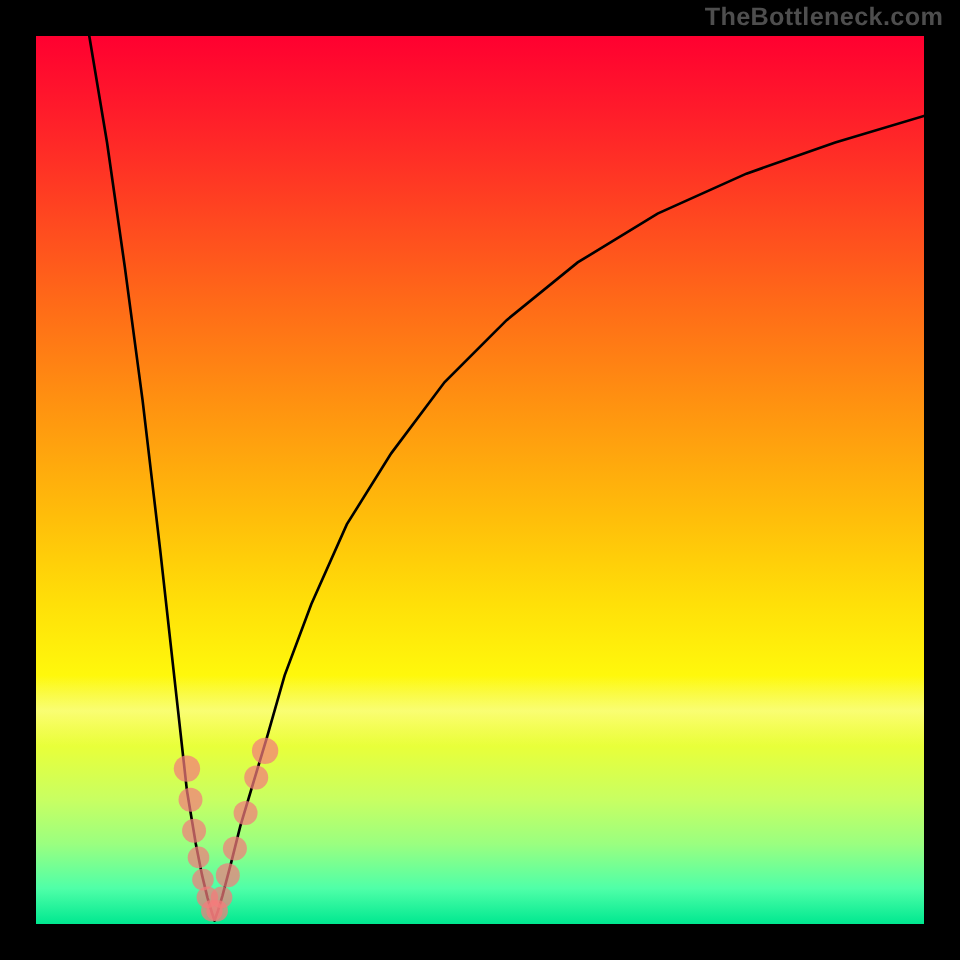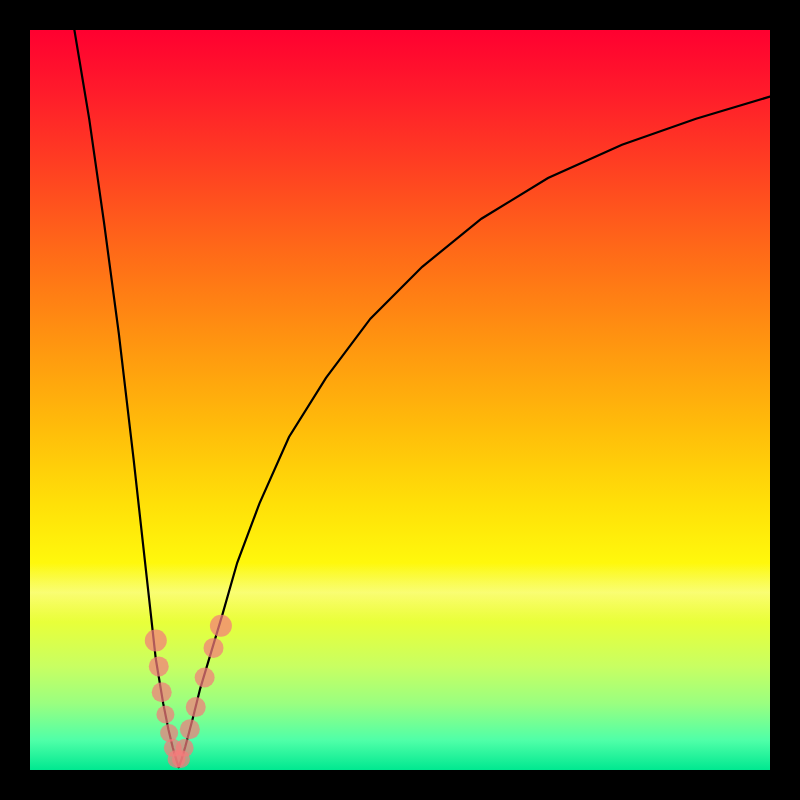--- a/index.html
+++ b/index.html
@@ -58,20 +58,21 @@
     svg.curve { position:absolute; inset:0; }
     .bead {
       fill:#f47b7b;
       fill-opacity:.72;
     }
   </style>
 </head>
 <body>
 
 <div class="frame">
+  <span class="watermark">TheBottleneck.com</span>
 
   <div class="plot">
     <div class="gradient"></div>
     <div class="pale-band"></div>
 
     <svg class="curve" viewBox="0 0 740 740" preserveAspectRatio="none">
       <g id="curve-group">
           <path d="M44.40 0.00 L59.20 88.80 L74.00 192.40 L88.80 303.40 L103.60 429.20 L118.40 562.40 L125.80 629.00 L133.20 673.40 L138.38 699.30 L142.82 717.80 L146.52 730.38 L148.74 737.04" fill="none" stroke="#000" stroke-width="2.2" stroke-linecap="round"></path>
           <path d="M148.74 737.04 L151.70 728.90 L155.40 716.32 L162.80 688.20 L170.20 658.60 L181.30 621.60 L192.40 584.60 L207.20 532.80 L229.40 473.60 L259.00 407.00 L296.00 347.80 L340.40 288.60 L392.20 236.80 L451.40 188.70 L518.00 148.00 L592.00 114.70 L666.00 88.80 L740.00 66.60" fill="none" stroke="#000" stroke-width="2.2" stroke-linecap="round"></path>
         </g>

